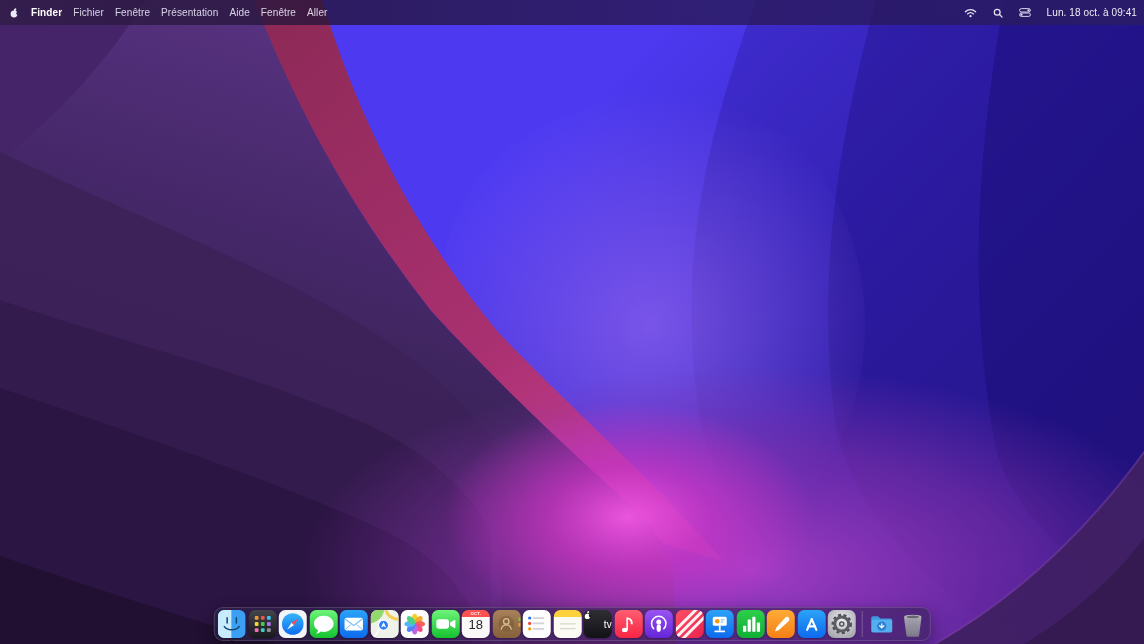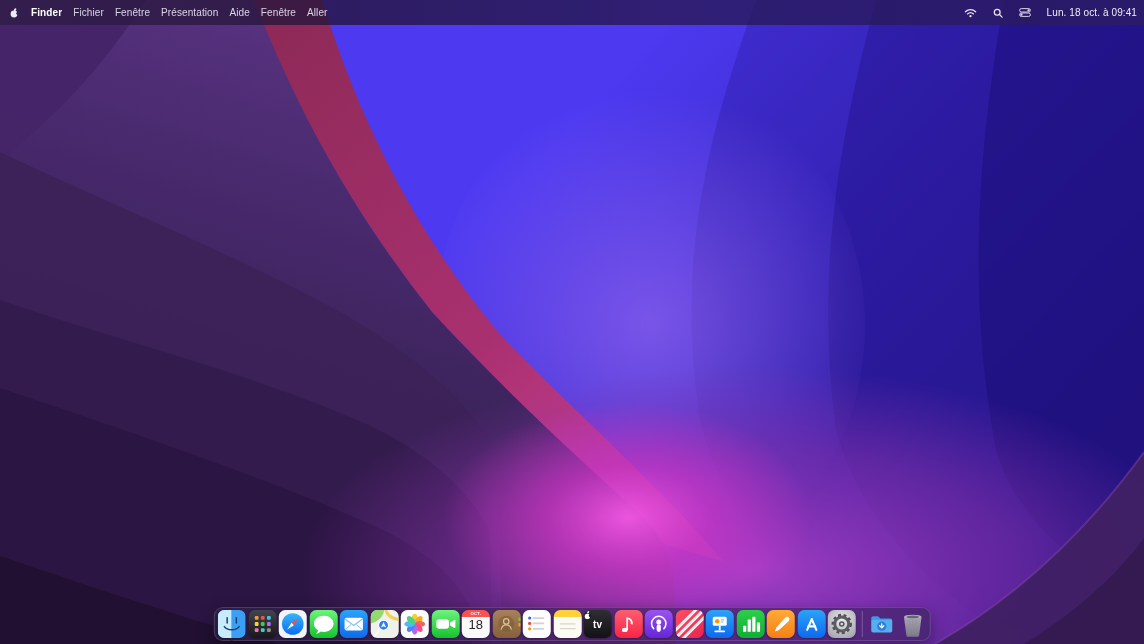--- a/index.html
+++ b/index.html
@@ -46,21 +46,21 @@
   .t-music{background:linear-gradient(180deg,#fd5e71,#f92445);}
   .t-podcasts{background:linear-gradient(180deg,#9a53f2,#6526d8);}
   .t-news{background:linear-gradient(135deg,#fd4f63,#e92350);}
   .t-pages{background:linear-gradient(180deg,#ffab38,#f57f15);}
   .t-numbers{background:linear-gradient(180deg,#2ccf4a,#0fae35);}
   .t-prefs{background:radial-gradient(circle at 50% 35%,#ebebef,#9a9aa2);}
   .cal-m{position:absolute;top:1px;left:0;right:0;text-align:center;font-size:4.2px;font-weight:700;
     color:#fff;letter-spacing:.3px;}
   .cal-d{position:absolute;top:6.5px;left:0;right:0;text-align:center;font-size:13px;font-weight:300;
     color:#26262a;}
-  .tv-t{color:#fff;font-size:10px;font-weight:700;letter-spacing:.2px;}
+  .tv-t{color:#fff;font-size:10px;font-weight:400;letter-spacing:.2px;padding-left:20px;}
 </style>
 </head>
 <body>
 
 <div class="screen">
 
   <svg class="wallpaper" width="1144" height="644" viewBox="0 0 1144 644" preserveAspectRatio="none">
     <defs>
       <linearGradient id="sky" gradientUnits="userSpaceOnUse" x1="690" y1="0" x2="1190" y2="470">
         <stop offset="0" stop-color="#4c39f0"></stop>

